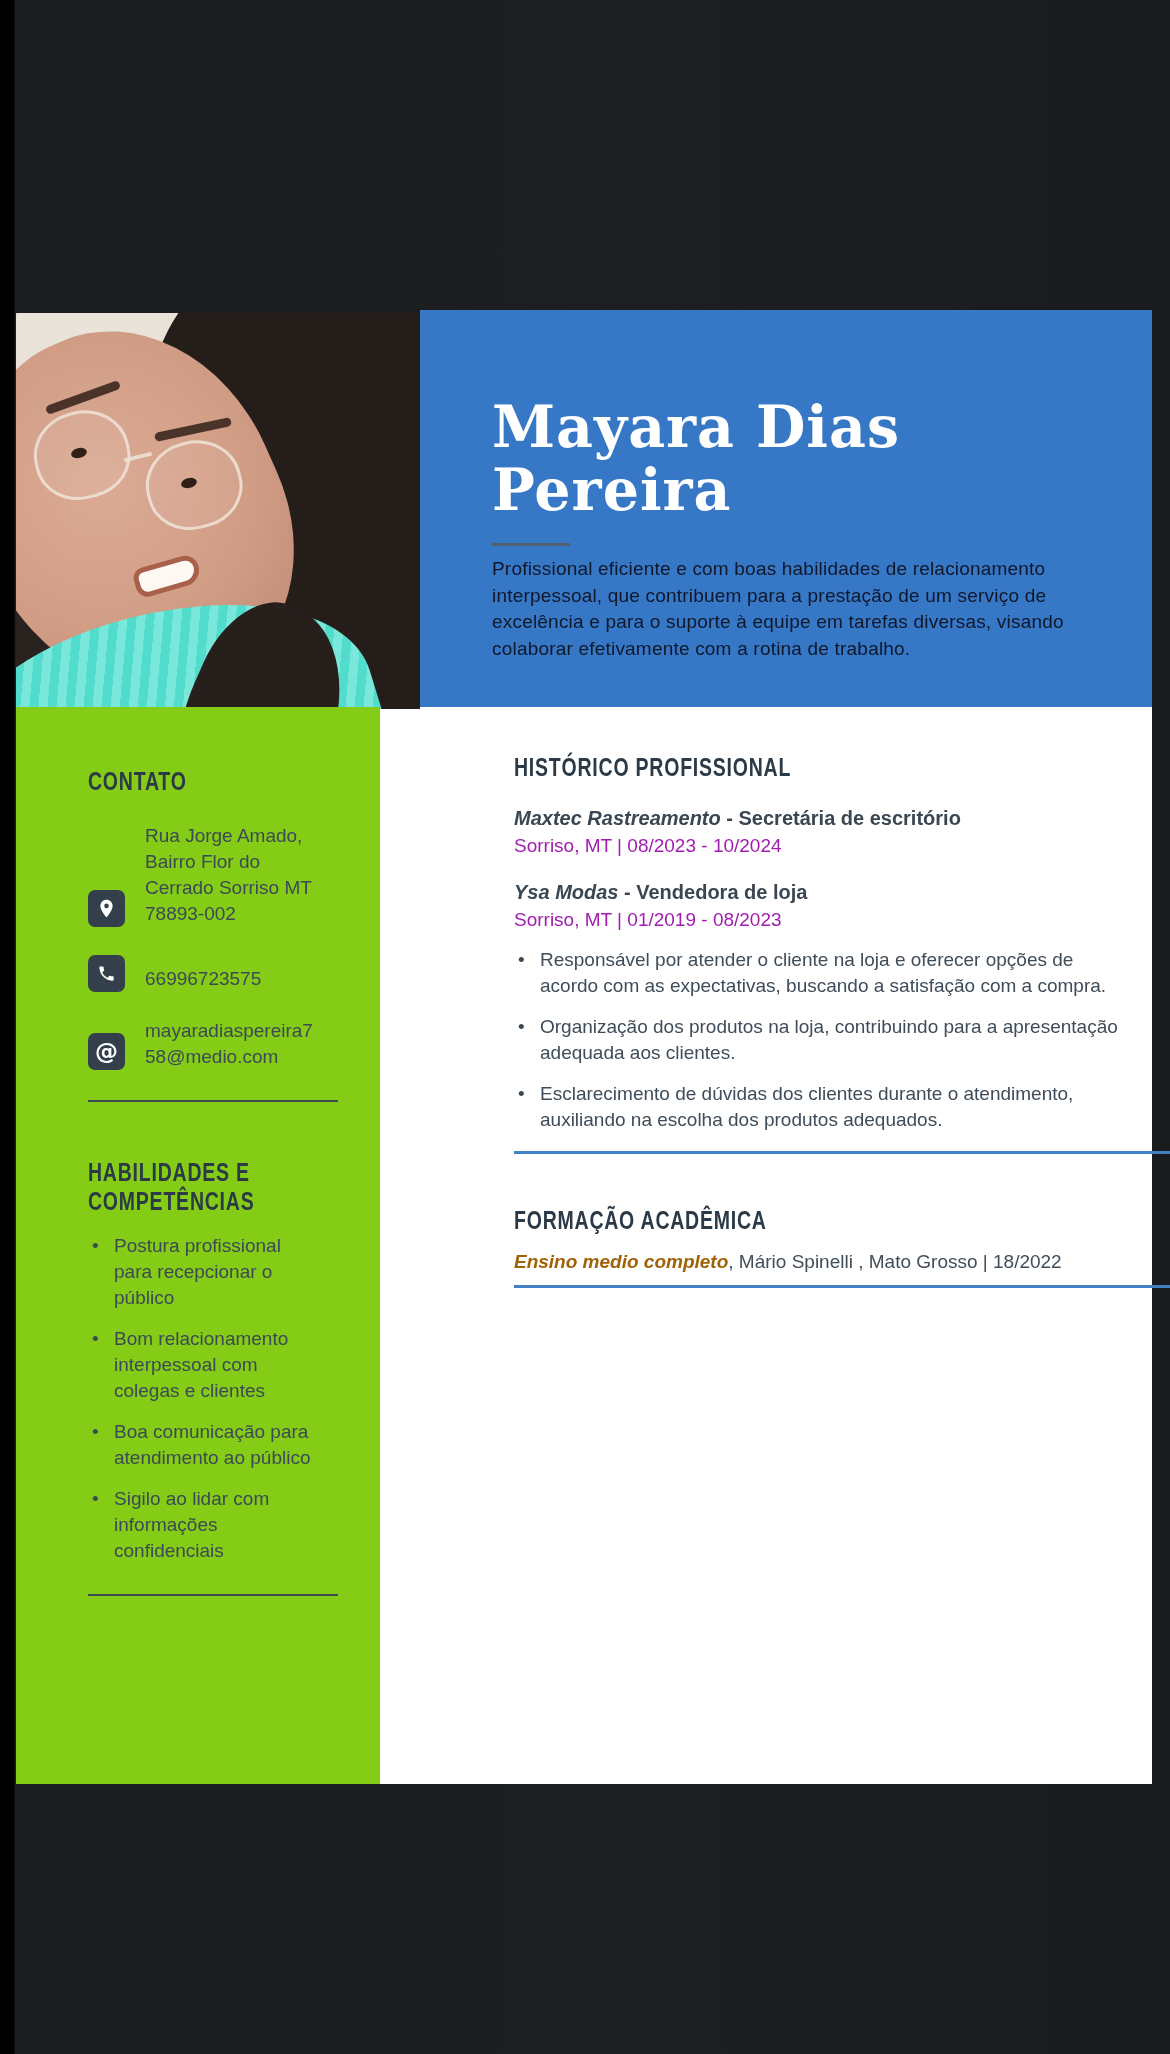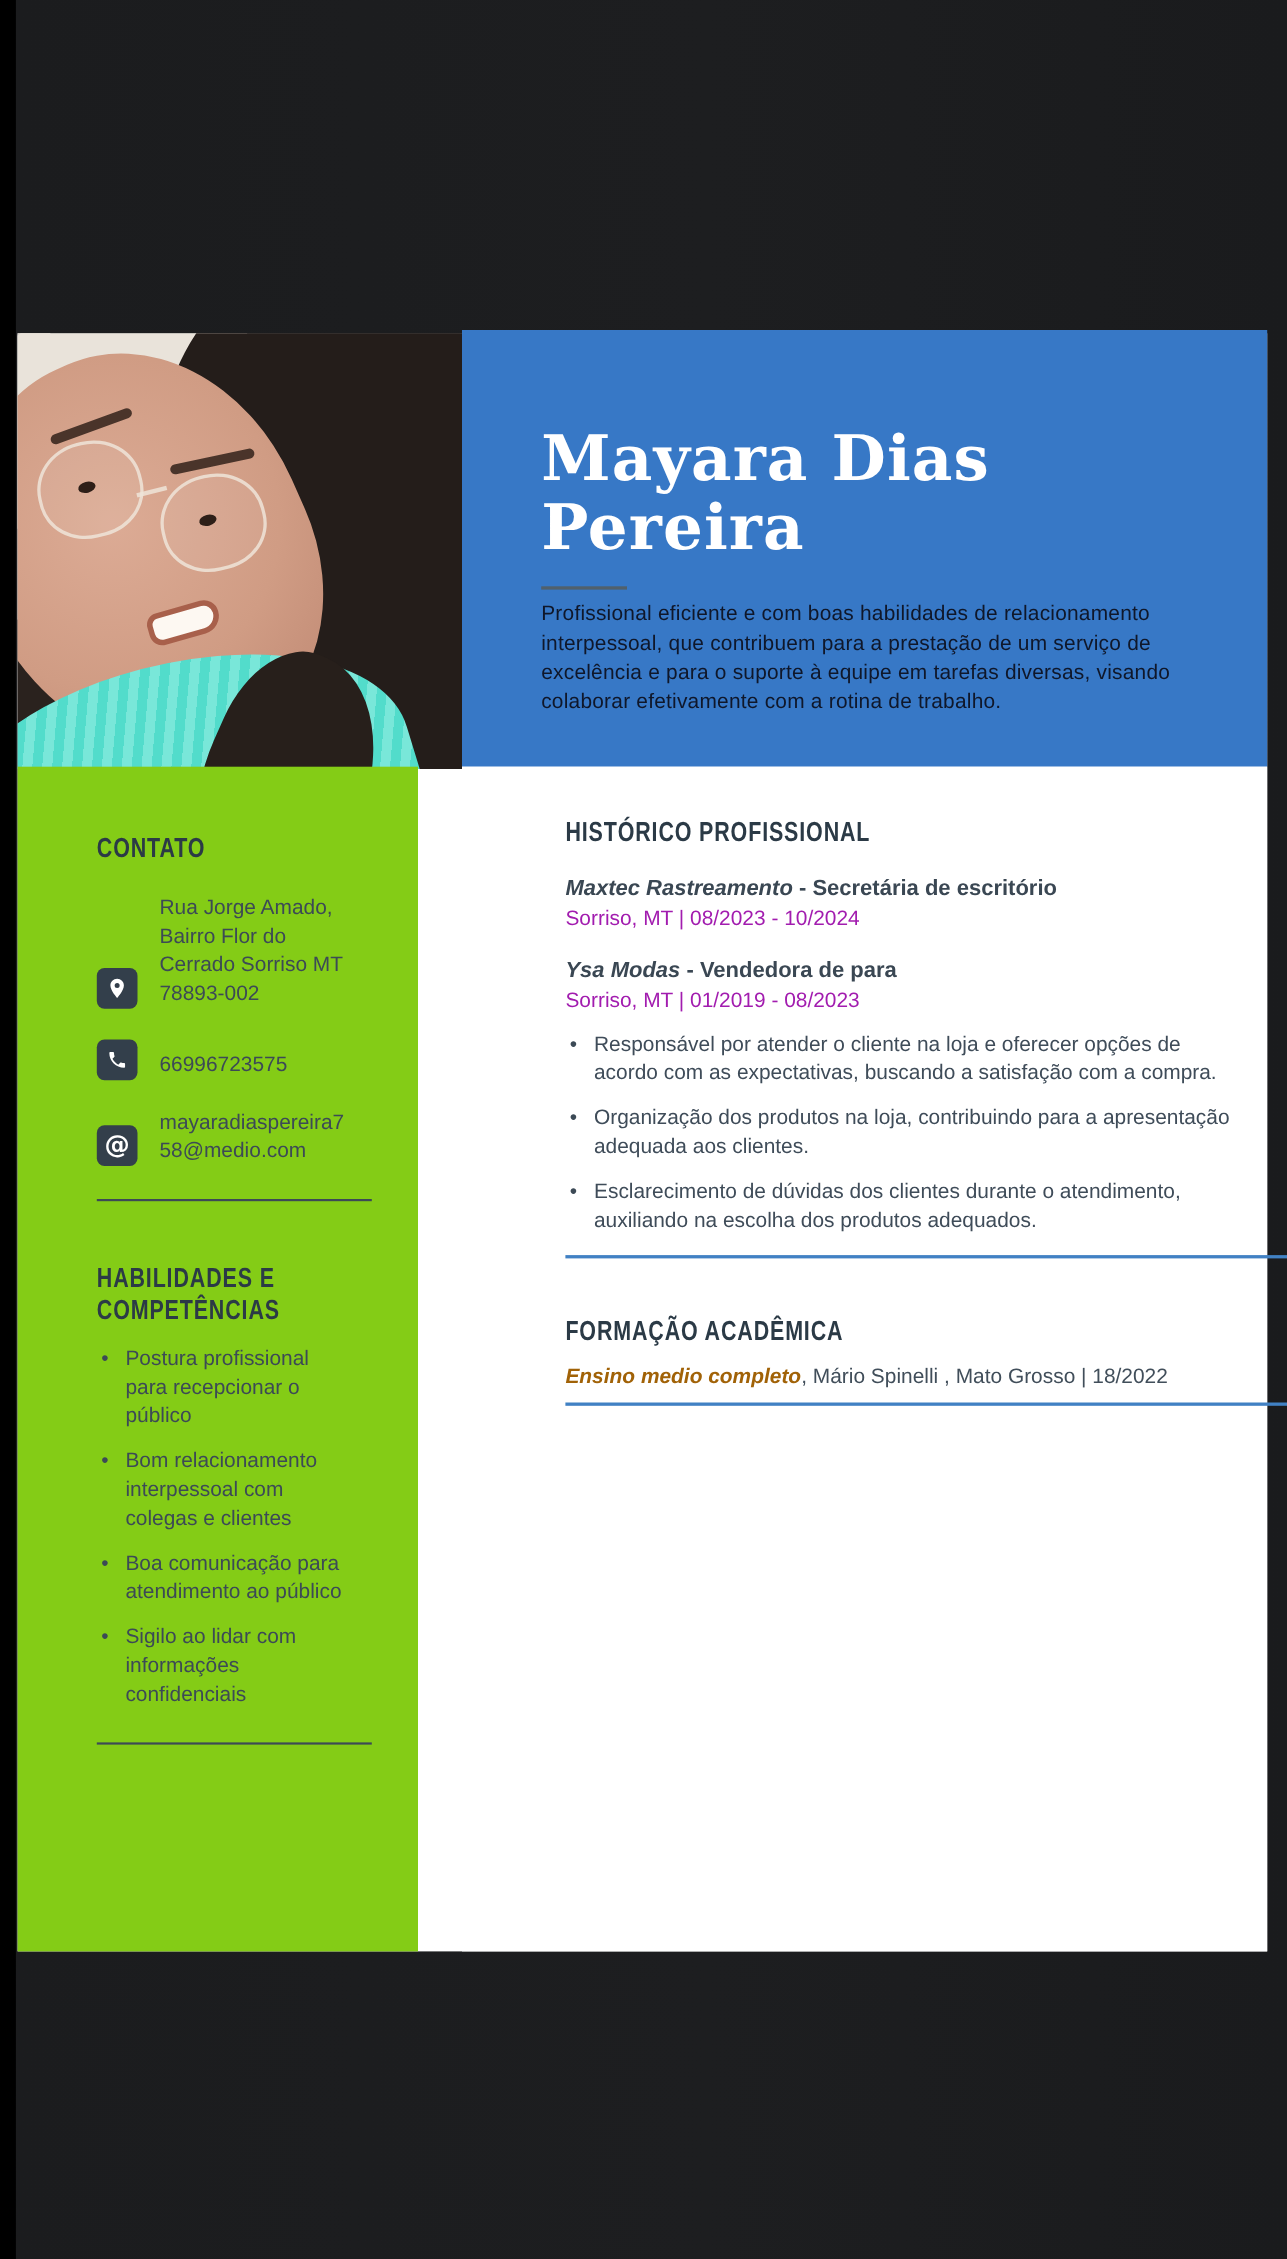--- a/index.html
+++ b/index.html
@@ -2,21 +2,21 @@
 <html><head>
 <meta charset="utf-8">
 <style>
   html,body{margin:0;padding:0;background:#101113;}
   *{box-sizing:border-box;}
   .stage{
     position:relative;width:1170px;height:2054px;overflow:hidden;
     background:linear-gradient(90deg,#000 0px,#000 14px,#1b1c1e 15px,#1d1e20 55%,#1a1b1d 100%);
     font-family:"Liberation Sans",sans-serif;
   }
-  .page{position:absolute;left:16px;top:303px;width:1136px;height:1471px;background:#ffffff;}
+  .page{position:absolute;left:16px;top:313px;width:1136px;height:1471px;background:#ffffff;}
 
   
   .photo{position:absolute;left:0;top:0;width:404px;height:396px;overflow:hidden;background:#d5cfc7;}
   .photo div{position:absolute;}
   .ph-couch{left:40px;top:-50px;width:420px;height:180px;background:#3d4446;transform:rotate(-10deg);}
   .ph-pillow{left:-70px;top:-30px;width:280px;height:150px;background:#e9e3da;transform:rotate(-34deg);border-radius:20px;}
   .ph-hair-main{left:110px;top:-70px;width:420px;height:480px;background:#241d1a;transform:rotate(18deg);border-radius:38% 50% 40% 55%;}
   .ph-hair-left{left:-60px;top:230px;width:280px;height:300px;background:#2a221e;transform:rotate(38deg);border-radius:45% 55% 35% 45%;}
   .ph-face{left:-35px;top:15px;width:300px;height:370px;transform:rotate(-24deg);border-radius:50% 50% 46% 54%;
     background:radial-gradient(circle at 45% 40%,#dcab95 0%,#d09c84 55%,#bd8671 100%);}
@@ -148,21 +148,21 @@
 
     <div class="main">
       <h2 class="sec">HISTÓRICO PROFISSIONAL</h2>
 
       <div class="job">
         <h3><span class="co">Maxtec Rastreamento</span><span> - Secretária de escritório</span></h3>
         <div class="meta">Sorriso, MT | 08/2023 - 10/2024</div>
       </div>
 
       <div class="job">
-        <h3><span class="co">Ysa Modas</span><span> - Vendedora de para</span></h3>
+        <h3><span class="co">Ysa Modas</span><span> - Vendedora de loja</span></h3>
         <div class="meta">Sorriso, MT | 01/2019 - 08/2023</div>
       </div>
 
       <ul class="blist">
         <li>Responsável por atender o cliente na loja e oferecer opções de acordo com as expectativas, buscando a satisfação com a compra.</li>
         <li>Organização dos produtos na loja, contribuindo para a apresentação adequada aos clientes.</li>
         <li>Esclarecimento de dúvidas dos clientes durante o atendimento, auxiliando na escolha dos produtos adequados.</li>
       </ul>
       <div class="rule-blue"></div>
 

